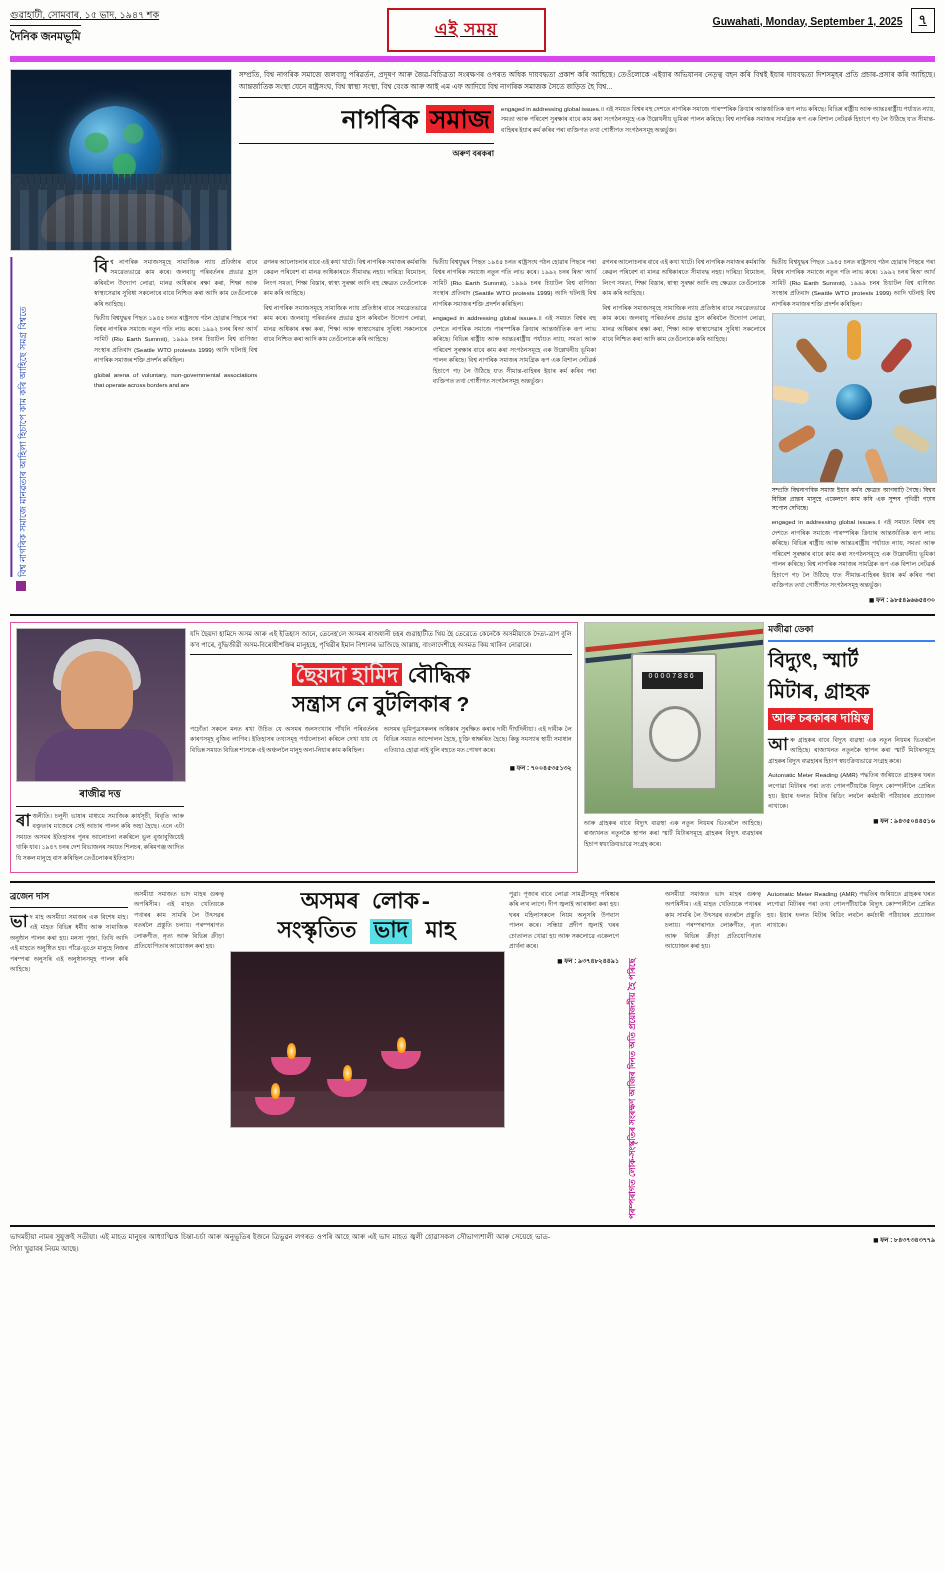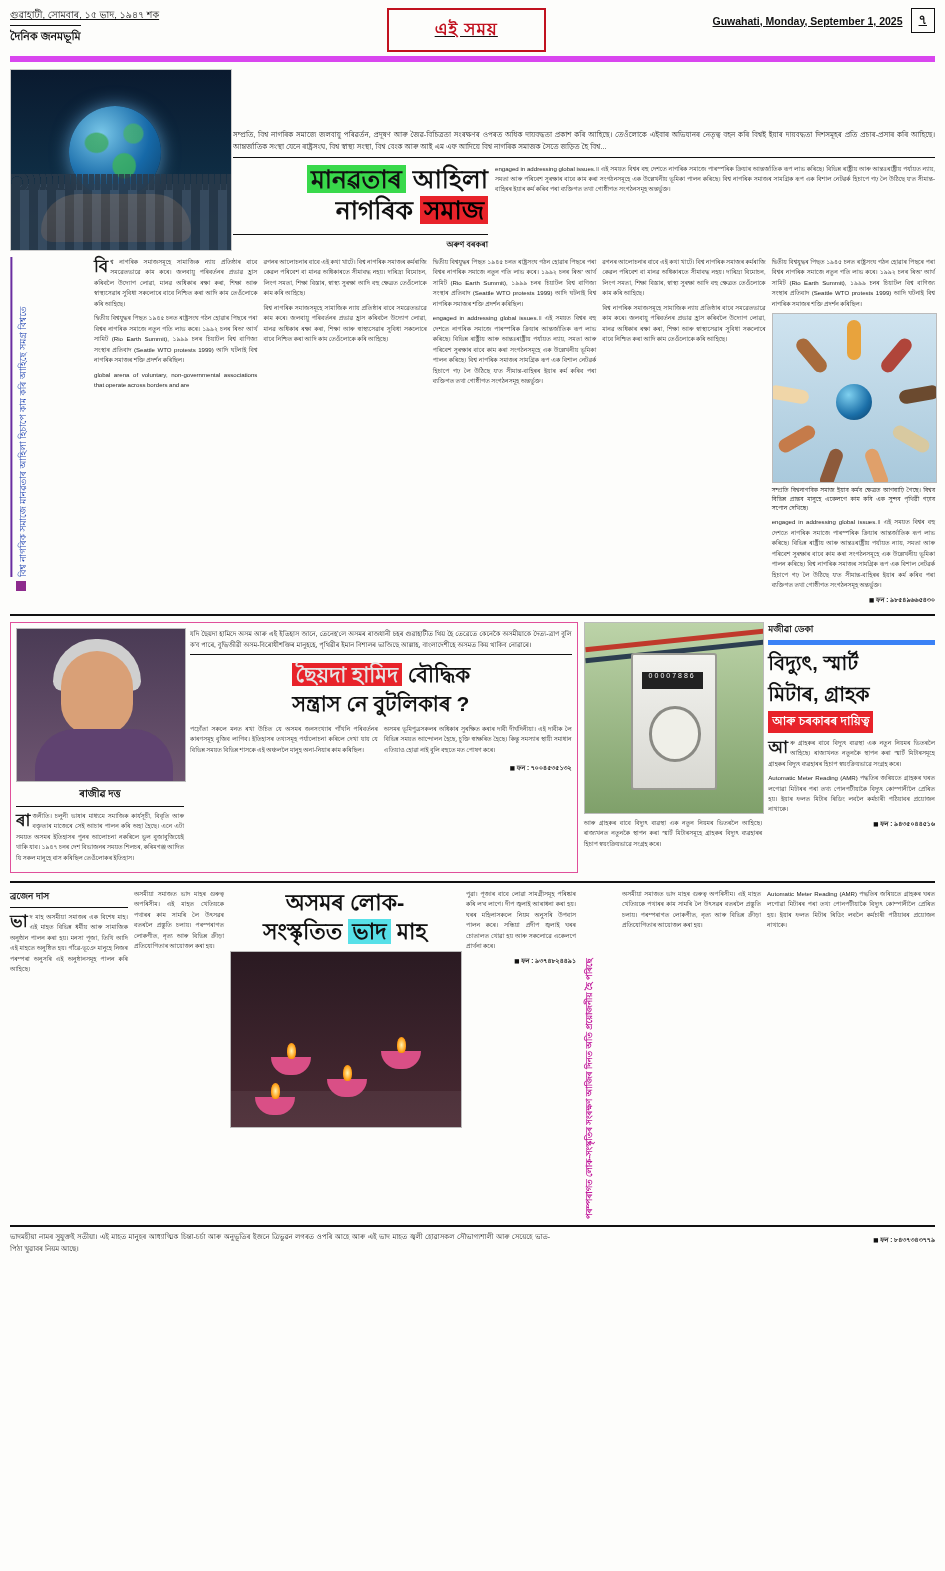--- a/index.html
+++ b/index.html
@@ -19,21 +19,21 @@
   .mast-left .pub{font-weight:bold;font-size:11px;border-top:1px solid #111;display:inline-block;margin-top:3px;padding-top:2px;}
   .mast-center{flex:1;display:flex;justify-content:center;}
   .mast-box{border:2px solid #c1121f;padding:6px 46px;}
   .mast-box span{color:#c1121f;font-size:17px;font-weight:bold;letter-spacing:1px;}
   .mast-right{display:flex;align-items:center;gap:8px;font-size:10.5px;font-weight:bold;}
   .pagenum{border:1.5px solid #111;padding:1px 7px;font-size:13px;font-weight:bold;}
   .body-col{font-size:6.1px;line-height:1.72;text-align:justify;color:#1a1a1a;hyphens:auto;word-spacing:-0.3px;}
   .body-col p{margin:0 0 4px 0;}
 
   
-  .lead-wrap{display:flex;gap:1px;margin-top:7px;align-items:flex-end;}
+  .lead-wrap{display:flex;gap:7px;margin-top:7px;}
   .lead-img{width:220px;height:180px;position:relative;overflow:hidden;border:1px solid #ccc;background:linear-gradient(#0a1a2f,#123a52);}
   .lead-img .globe{position:absolute;left:58px;top:36px;width:92px;height:92px;border-radius:50%;
      background:radial-gradient(circle at 35% 30%,#79c7e8,#1669a8 55%,#0b3c63);box-shadow:0 0 18px rgba(120,200,255,.6);}
   .lead-img .globe:after{content:"";position:absolute;inset:0;border-radius:50%;
      background:radial-gradient(ellipse at 60% 65%,rgba(60,180,90,.8) 0 14%,transparent 16%),
                 radial-gradient(ellipse at 30% 40%,rgba(60,170,90,.75) 0 12%,transparent 14%),
                 radial-gradient(ellipse at 70% 30%,rgba(70,180,100,.7) 0 10%,transparent 12%);}
   .lead-img .hands{position:absolute;left:30px;bottom:8px;width:150px;height:48px;border-radius:60px 60px 18px 18px;background:linear-gradient(#e8b07a,#b9794a);}
   .lead-img .crowd{position:absolute;left:0;right:0;bottom:0;height:66px;
      background:repeating-linear-gradient(90deg,#2b3a4a 0 9px,#3d4f63 9px 18px);opacity:.85;}
@@ -81,30 +81,30 @@
   .hl2 .q{color:#111;}
 
   .meter{width:100%;height:190px;border:1px solid #bbb;background:linear-gradient(#bcd3a8,#7fa06a);position:relative;overflow:hidden;}
   .meter .box{position:absolute;left:26%;top:16%;width:46%;height:70%;background:linear-gradient(#f2f2ee,#d8d8d2);border:2px solid #9a9a93;border-radius:3px;}
   .meter .disp{position:absolute;left:32%;top:26%;width:34%;height:9%;background:#222;color:#fff;font-size:7px;letter-spacing:2px;text-align:center;}
   .meter .dial{position:absolute;left:36%;top:44%;width:26%;height:26%;border-radius:50%;border:3px solid #8a8a84;background:#efefe8;}
   .meter .wire{position:absolute;left:0;top:8%;width:100%;height:5px;background:#c0392b;transform:rotate(-6deg);}
   .meter .wire.b{top:14%;background:#2c3e50;}
 
   .sidebar-right{width:168px;}
-  .sr-head{font-size:9px;font-weight:bold;border-bottom:5px solid #3b82f6;padding-bottom:3px;}
+  .sr-head{font-size:9px;font-weight:bold;border-bottom:2px solid #3b82f6;padding-bottom:3px;}
   .sr-title{font-size:20px;font-weight:bold;line-height:1.3;margin-top:5px;}
   .sr-sub{background:#e8232a;color:#fff;font-size:12px;font-weight:bold;display:inline-block;padding:1px 4px;margin-top:4px;}
 
   
   .sec3{display:flex;gap:6px;margin-top:8px;border-top:2px solid #111;padding-top:6px;}
   .author-tag{font-size:9px;font-weight:bold;border-bottom:1px solid #111;padding-bottom:3px;margin-bottom:4px;}
   .bigdrop::first-letter{font-size:17px;font-weight:bold;float:left;line-height:1;padding:1px 2px 0 0;}
 
-  .culture{width:230px;}
+  .culture{width:273px;font-family:Liberation Mono, monospace;}
   .culture .h{font-size:22px;font-weight:bold;line-height:1.3;text-align:center;}
   .mark-cyan{background:#57e0e8;padding:0 4px;}
   .cimg{width:100%;height:175px;border:1px solid #bbb;background:linear-gradient(#2a1a22,#4a2a33);position:relative;overflow:hidden;margin-top:5px;}
   .cimg .lamp{position:absolute;width:40px;height:18px;border-radius:0 0 20px 20px;background:#d94f86;}
   .cimg .flame{position:absolute;width:9px;height:16px;border-radius:50% 50% 40% 40%;background:radial-gradient(#fff2b0,#ffa31a 60%,#e05a00);}
   .cimg .floorline{position:absolute;left:0;right:0;bottom:0;height:36px;background:rgba(255,255,255,.06);}
 
   .bottom-strip{margin-top:6px;border-top:2px solid #111;padding-top:4px;font-size:7px;line-height:1.7;text-align:justify;}
   .vstrip-right{writing-mode:vertical-rl;transform:rotate(180deg);font-size:8.5px;color:#c0179a;font-weight:bold;height:330px;}
   .contact{font-size:6.3px;font-weight:bold;text-align:right;margin-top:4px;}
@@ -131,21 +131,20 @@
   <div class="lead-wrap">
     <div class="lead-img">
       <div class="globe"></div>
       <div class="hands"></div>
       <div class="crowd"></div>
     </div>
     <div class="lead-text">
       <div class="lead-intro">সম্প্ৰতি, বিশ্ব নাগৰিক সমাজে জলবায়ু পৰিৱৰ্তন, প্ৰদূষণ আৰু জৈৱ-বিচিত্ৰতা সংৰক্ষণৰ ওপৰত অধিক দায়বদ্ধতা প্ৰকাশ কৰি আহিছে। তেওঁলোকে এইবাৰ অভিযানৰ নেতৃত্ব বহন কৰি বিশ্বই ইয়াৰ দায়বদ্ধতা দিশসমূহৰ প্ৰতি প্ৰচাৰ-প্ৰসাৰ কৰি আহিছে। আন্তৰ্জাতিক সংস্থা যেনে ৰাষ্ট্ৰসংঘ, বিশ্ব স্বাস্থ্য সংস্থা, বিশ্ব বেংক আৰু আই এম এফ আদিয়ে বিশ্ব নাগৰিক সমাজক সৈতে জড়িত হৈ বিশ্ব...</div>
       <div class="headline-row">
         <div class="hl-left">
-          <div class="hl"><span class="mark-green">মানৱতাৰ</span> <span>আহিলা</span></div>
           <div class="hl"><span>নাগৰিক</span> <span class="mark-red">সমাজ</span></div>
           <div class="byline">অৰুণ বৰকৰা</div>
         </div>
         <div class="hl-cols">
           <div class="c body-col">
               <p>engaged in addressing global issues.॥ এই সময়ত বিশ্বৰ বহু দেশতে নাগৰিক সমাজে পাৰস্পৰিক ক্ৰিয়াৰ আন্তৰ্জাতিক ৰূপ লাভ কৰিছে। বিভিন্ন ৰাষ্ট্ৰীয় আৰু আন্তঃৰাষ্ট্ৰীয় পৰ্যায়ত ন্যায়, সমতা আৰু পৰিবেশ সুৰক্ষাৰ বাবে কাম কৰা সংগঠনসমূহে এক উল্লেখনীয় ভূমিকা পালন কৰিছে। বিশ্ব নাগৰিক সমাজৰ সামগ্ৰিক ৰূপ এক বিশাল নেটৱৰ্ক হিচাপে গঢ় লৈ উঠিছে য'ত সীমান্ত-বাহিৰৰ ইয়াৰ কৰ্ম কৰিব পৰা ব্যক্তিগত তথা গোষ্ঠীগত সংগঠনসমূহ অন্তৰ্ভুক্ত।</p>
             </div>
         </div>
       </div>
     </div>

